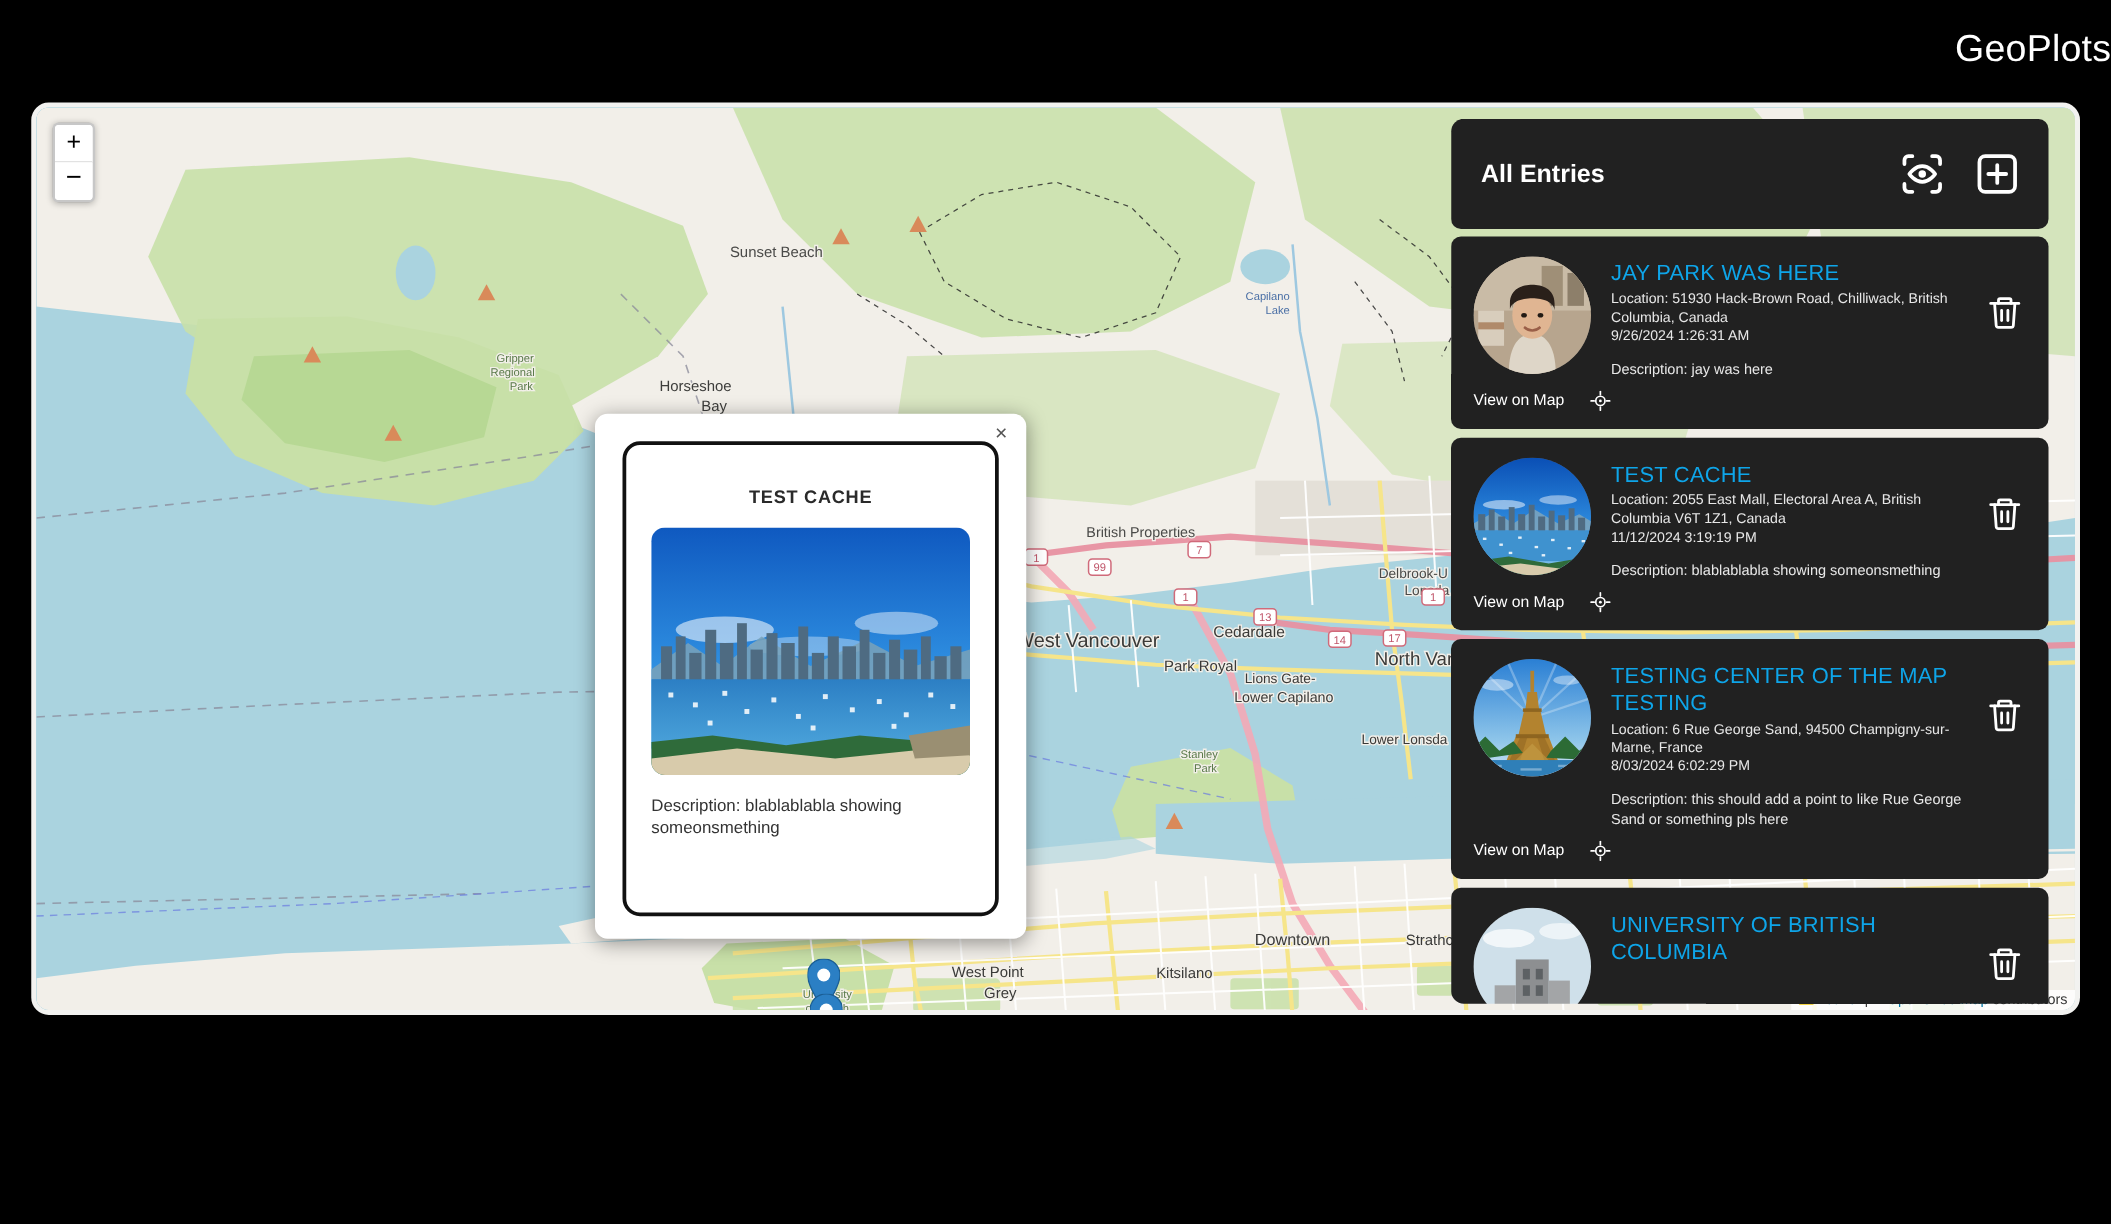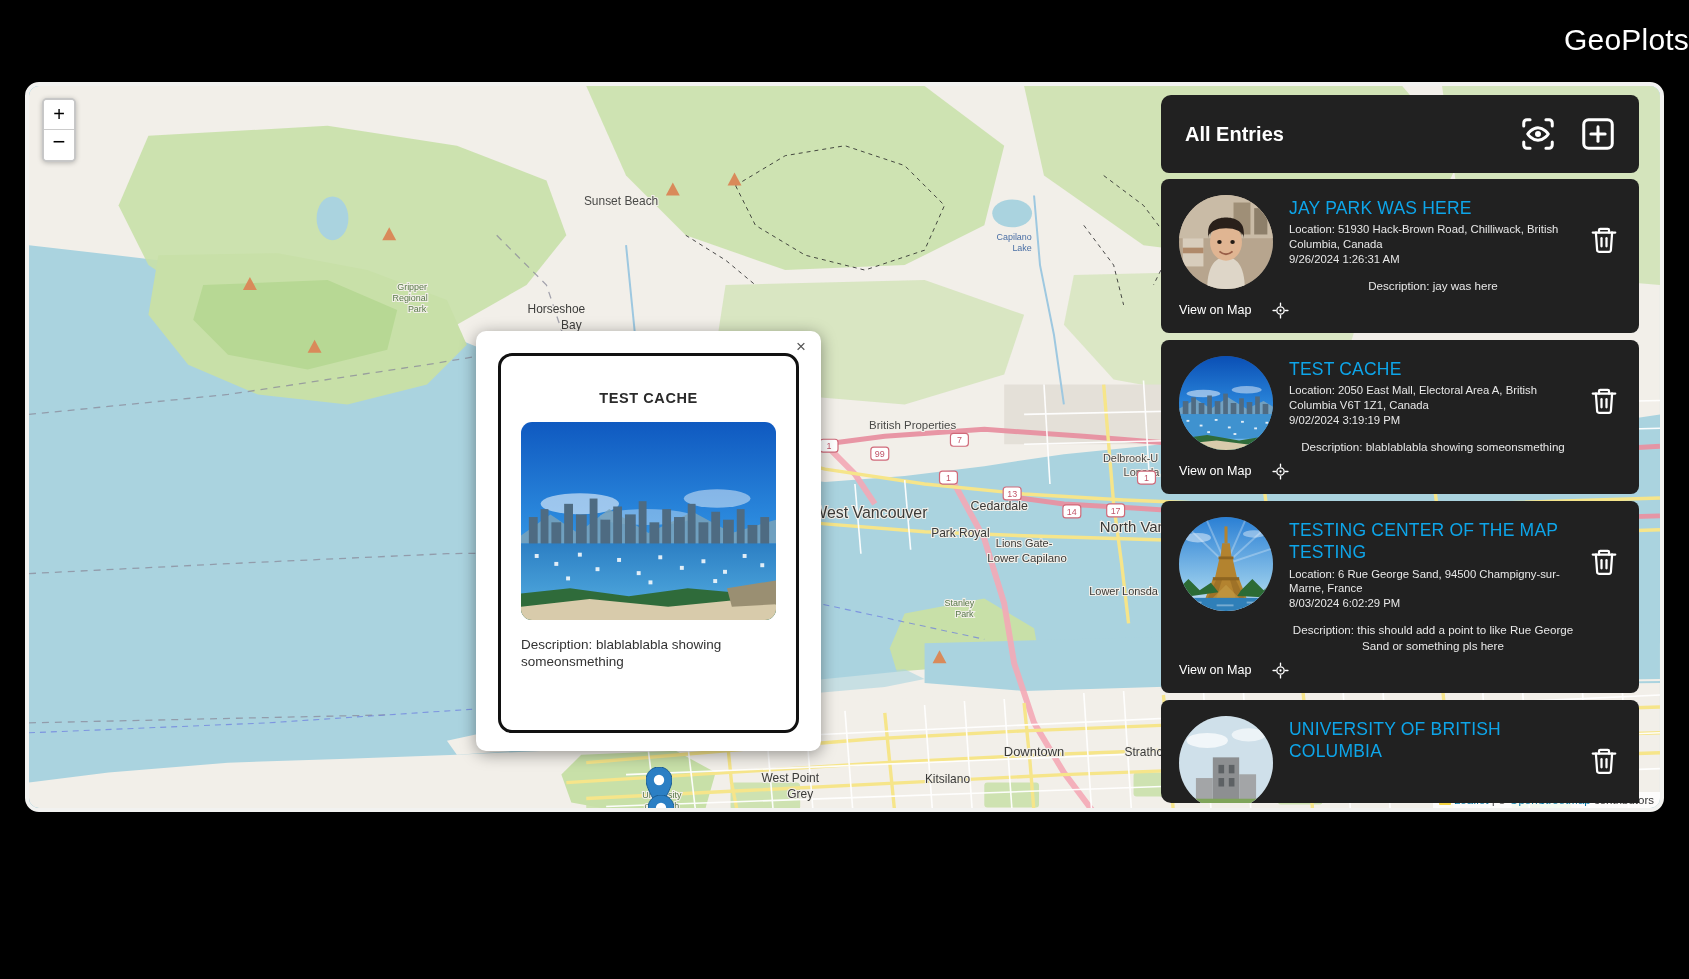--- a/index.html
+++ b/index.html
@@ -146,21 +146,21 @@
     background: transparent;
   }
   .panel-scroll::-webkit-scrollbar { width: 10px; background: #fafafa; }
   .panel-scroll::-webkit-scrollbar-thumb { background: #c9c9c9; border-radius: 6px; border: 2px solid #fafafa;}
   .panel-scroll::-webkit-scrollbar-track { background: #fafafa; }
 
   .panel-header {
     background: #212121;
     border-radius: 8px;
     margin: 0 12px 6px 0;
-    height: 78px;
+    height: 88px;
     display: flex; align-items: center;
     padding: 0 22px 0 24px;
     justify-content: space-between;
   }
   .panel-title { color: #fff; font-size: 20px; font-weight: 600; }
   .panel-actions { display: flex; gap: 22px; align-items: center; }
   .icon-btn { background: none; border: 0; cursor: pointer; line-height: 0; padding: 0; }
 
   
   .entry {
@@ -187,21 +187,20 @@
     margin-bottom: 3px;
   }
   .entry-meta {
     color: #e8e8e8; font-size: 11.3px;
     line-height: 1.32;
   }
   .entry-desc {
     color: #e8e8e8; font-size: 11.6px;
     line-height: 1.36;
     margin-top: 11px;
-    text-align: center;
   }
   .trash-btn {
     position: absolute; right: 20px; top: 46px;
     background: none; border: 0; cursor: pointer; line-height: 0; padding: 0;
   }
   .view-on-map {
     display: flex; align-items: center; gap: 20px;
     margin-top: 8px;
     color: #fff; font-size: 12.6px;
     cursor: pointer; width: fit-content;
@@ -659,22 +658,22 @@
                 <rect x="80" y="76" width="3" height="2"></rect>
               <rect x="92" y="70" width="3" height="2"></rect>
                 <rect x="30" y="80" width="3" height="2"></rect>
               <rect x="58" y="82" width="3" height="2"></rect>
             </g>
             <path d="M0,88 L30,84 L64,90 L100,84 L100,100 L0,100 Z" fill="#2f6b3a"></path>
             <path d="M0,94 L40,90 L80,95 L100,91 L100,100 L0,100 Z" fill="#d8cbab"></path>
           </svg>
           <div class="entry-body">
             <div class="entry-title">TEST CACHE</div>
-            <div class="entry-meta">Location: 2050 East Mall, Electoral Area A, British Columbia V6T 1Z1, Canada</div>
-            <div class="entry-meta">9/02/2024 3:19:19 PM</div>
+            <div class="entry-meta">Location: 2055 East Mall, Electoral Area A, British Columbia V6T 1Z1, Canada</div>
+            <div class="entry-meta">11/12/2024 3:19:19 PM</div>
             <div class="entry-desc">Description: blablablabla showing someonsmething</div>
           </div>
         </div>
         <button class="trash-btn">
           <svg width="30" height="30" viewBox="0 0 24 24" fill="none" stroke="#fff" stroke-width="1.8" stroke-linecap="round" stroke-linejoin="round">
             <path d="M3 6h18"></path>
               <path d="M8 6V4a1 1 0 0 1 1-1h6a1 1 0 0 1 1 1v2"></path>
             <path d="M5.5 6l1 14a1.5 1.5 0 0 0 1.5 1.4h8a1.5 1.5 0 0 0 1.5-1.4l1-14"></path>
             <line x1="10" y1="10.5" x2="10" y2="17"></line>
               <line x1="14" y1="10.5" x2="14" y2="17"></line>

